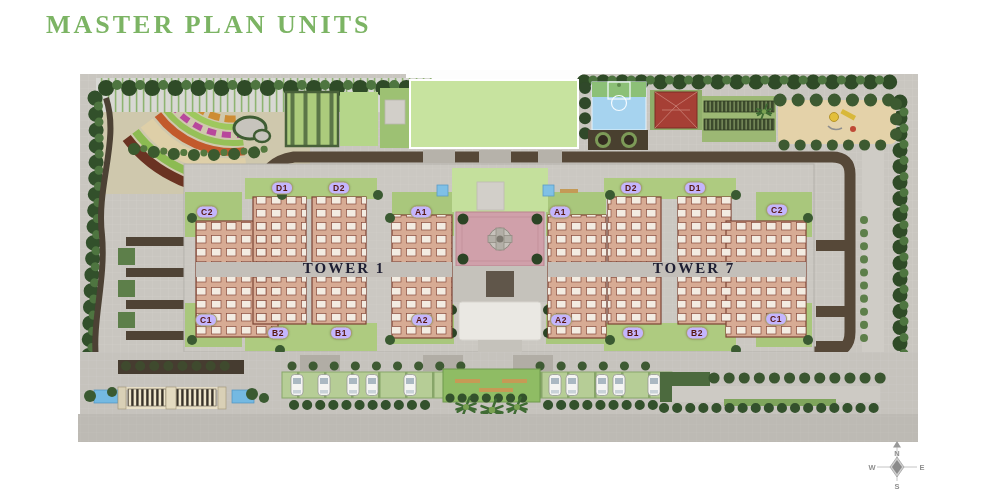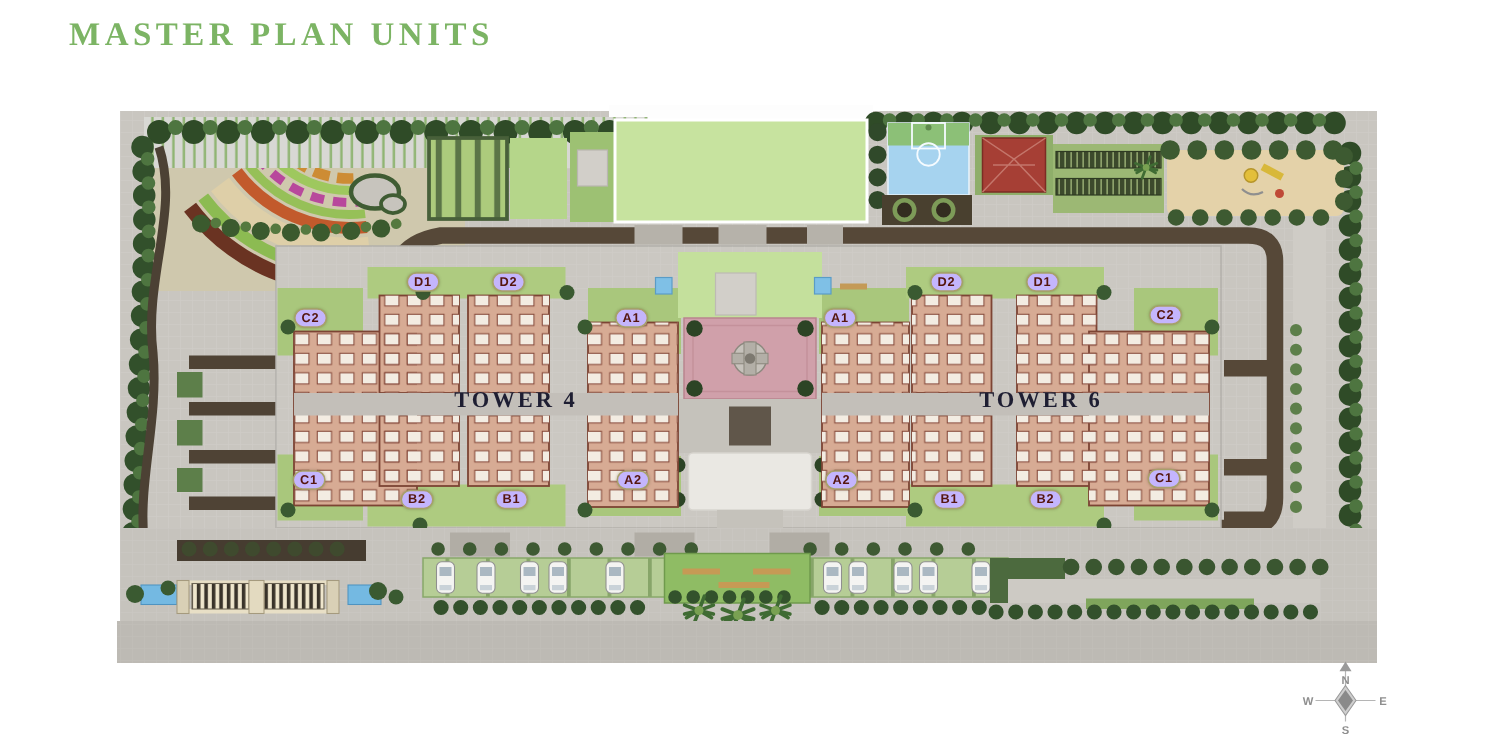--- a/index.html
+++ b/index.html
@@ -1,20 +1,20 @@
 <!DOCTYPE html>
 <html><head>
 <meta charset="utf-8">
 <style>
   html,body{margin:0;padding:0;background:#ffffff;}
   .canvas{position:relative;width:1000px;height:500px;background:#ffffff;overflow:hidden;
           font-family:"Liberation Sans",sans-serif;}
   .plan-svg{position:absolute;left:0;top:0;width:1000px;height:500px;}
   .page-title{position:absolute;left:46px;top:10px;font-family:"Liberation Serif",serif;
-              font-weight:bold;font-size:22px;letter-spacing:3px;color:#7cb464;white-space:nowrap;}
+              font-weight:bold;font-size:26px;letter-spacing:3px;color:#7cb464;white-space:nowrap;}
   .ulabel{position:absolute;transform:translate(-50%,-50%);background:#c4b5fd;
           border:1px solid #a8a06a;border-radius:9px;padding:0 4px;line-height:11px;
           font-size:8.5px;font-weight:bold;color:#55160f;letter-spacing:.5px;
           box-shadow:0 0 2px rgba(60,60,30,.35);white-space:nowrap;cursor:pointer;}
   .tname{position:absolute;transform:translate(-50%,-50%);font-family:"Liberation Serif",serif;
          font-weight:bold;font-size:15px;letter-spacing:2px;color:#1e1e32;white-space:nowrap;}
 </style>
 </head>
 <body>
 
@@ -337,22 +337,22 @@
     <polygon points="893,447.5 897,441 901,447.5" fill="#9a9a9a"></polygon>
     <text x="897" y="456" font-size="7.5" font-weight="bold" fill="#8f8f8f" text-anchor="middle">N</text>
     <text x="897" y="489" font-size="7.5" font-weight="bold" fill="#8f8f8f" text-anchor="middle">S</text>
     <text x="922" y="470" font-size="7.5" font-weight="bold" fill="#8f8f8f" text-anchor="middle">E</text>
     <text x="872" y="470" font-size="7.5" font-weight="bold" fill="#8f8f8f" text-anchor="middle">W</text>
   </g>
 </svg>
 
 <div class="page-title">MASTER PLAN UNITS</div>
 
-<div class="tname" style="left:344px;top:268px;">TOWER 4</div>
-<div class="tname" style="left:694px;top:268px;">TOWER 6</div>
+<div class="tname" style="left:344px;top:268px;">TOWER 1</div>
+<div class="tname" style="left:694px;top:268px;">TOWER 7</div>
 
 <div class="ulabel" style="left:207px;top:212px;">C2</div>
 <div class="ulabel" style="left:282px;top:188px;">D1</div>
 <div class="ulabel" style="left:339px;top:188px;">D2</div>
 <div class="ulabel" style="left:421px;top:212px;">A1</div>
 <div class="ulabel" style="left:206px;top:320px;">C1</div>
 <div class="ulabel" style="left:278px;top:333px;">B2</div>
 <div class="ulabel" style="left:341px;top:333px;">B1</div>
 <div class="ulabel" style="left:422px;top:320px;">A2</div>
 

